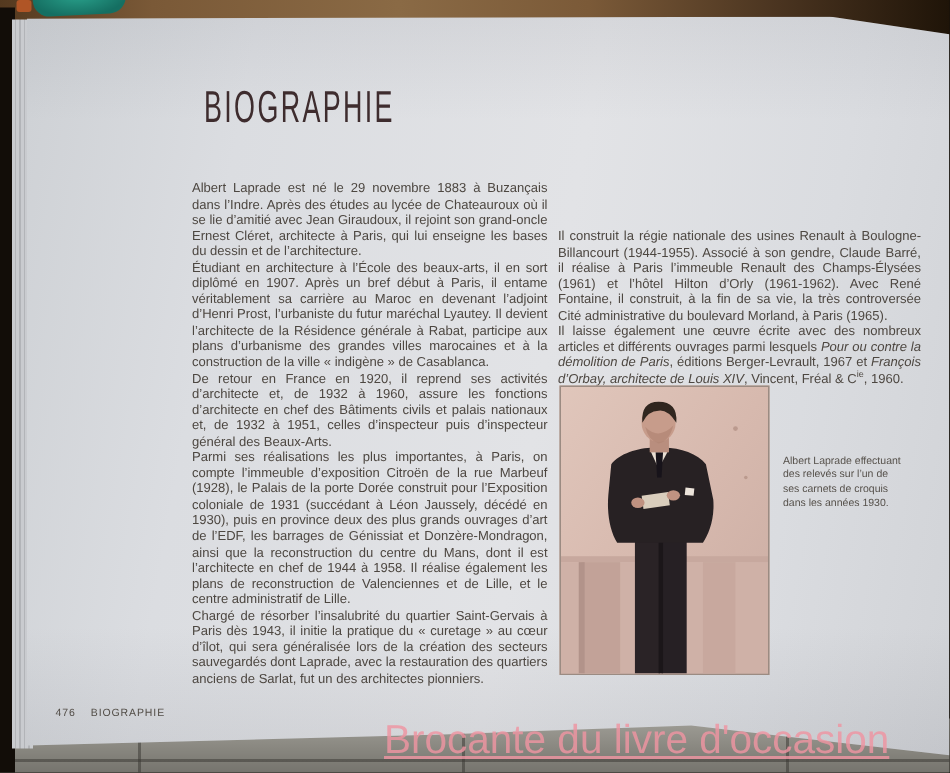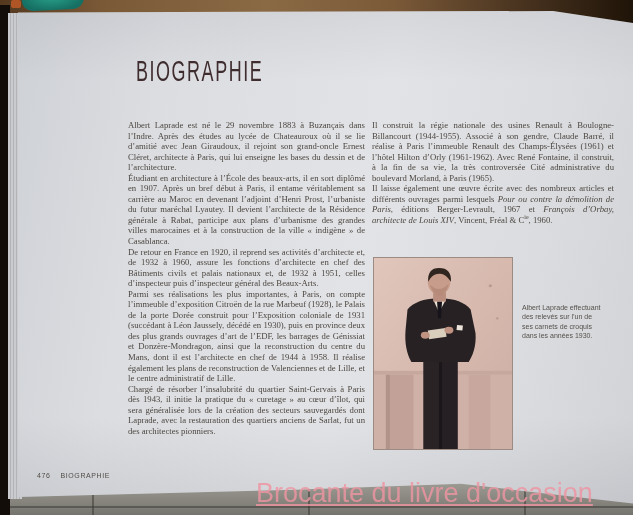--- a/index.html
+++ b/index.html
@@ -28,25 +28,25 @@
   
   .page{position:absolute;left:18px;top:11px;width:615px;height:496px;
     background:linear-gradient(100deg,#ced1d5 0%,#dbdde1 22%,#e2e3e6 55%,#dadce0 80%,#d1d3d7 100%);
     clip-path:polygon(0% 0.3%,87% 0%,100% 2.4%,100% 99.3%,72% 95.3%,45% 96.5%,0% 98%);}
   .page::before{content:'';position:absolute;inset:0;
     background:linear-gradient(180deg,rgba(110,112,122,.10),rgba(255,255,255,0) 14%,rgba(255,255,255,0) 82%,rgba(95,97,106,.12));}
 
   
   .page-title{position:absolute;left:136px;top:54px;font-size:23px;letter-spacing:2px;color:#3e2c2e;
     transform:scale(.78,1.3);transform-origin:left top;font-weight:400;}
-  .col{position:absolute;top:120px;text-align:justify;font-family:Liberation Serif, serif;
+  .col{position:absolute;top:120px;text-align:justify;font-family:Liberation Sans, sans-serif;
     font-size:8.7px;line-height:10.55px;color:#4d4741;}
   .col p{margin:0;}
   .col-left{left:128px;width:237px;}
-  .col-right{left:372px;width:242px;}
+  .col-right{left:372px;width:242px;margin-top:32px;}
   .col i{font-style:italic;}
   .col sup{font-size:6px;line-height:0;}
 
   .photo{position:absolute;left:373px;top:257px;width:140px;height:193px;box-sizing:border-box;
     border:1px solid #9b8b82;background:#d5b7ac;}
   .photo svg{display:block;width:100%;height:100%;}
   .photo-caption{position:absolute;left:522px;top:303px;width:82px;font-size:7px;line-height:9.3px;color:#56514b;}
 
   .footer{position:absolute;left:37px;top:472px;font-size:7px;letter-spacing:.6px;color:#524d47;display:flex;gap:10px;}
 

